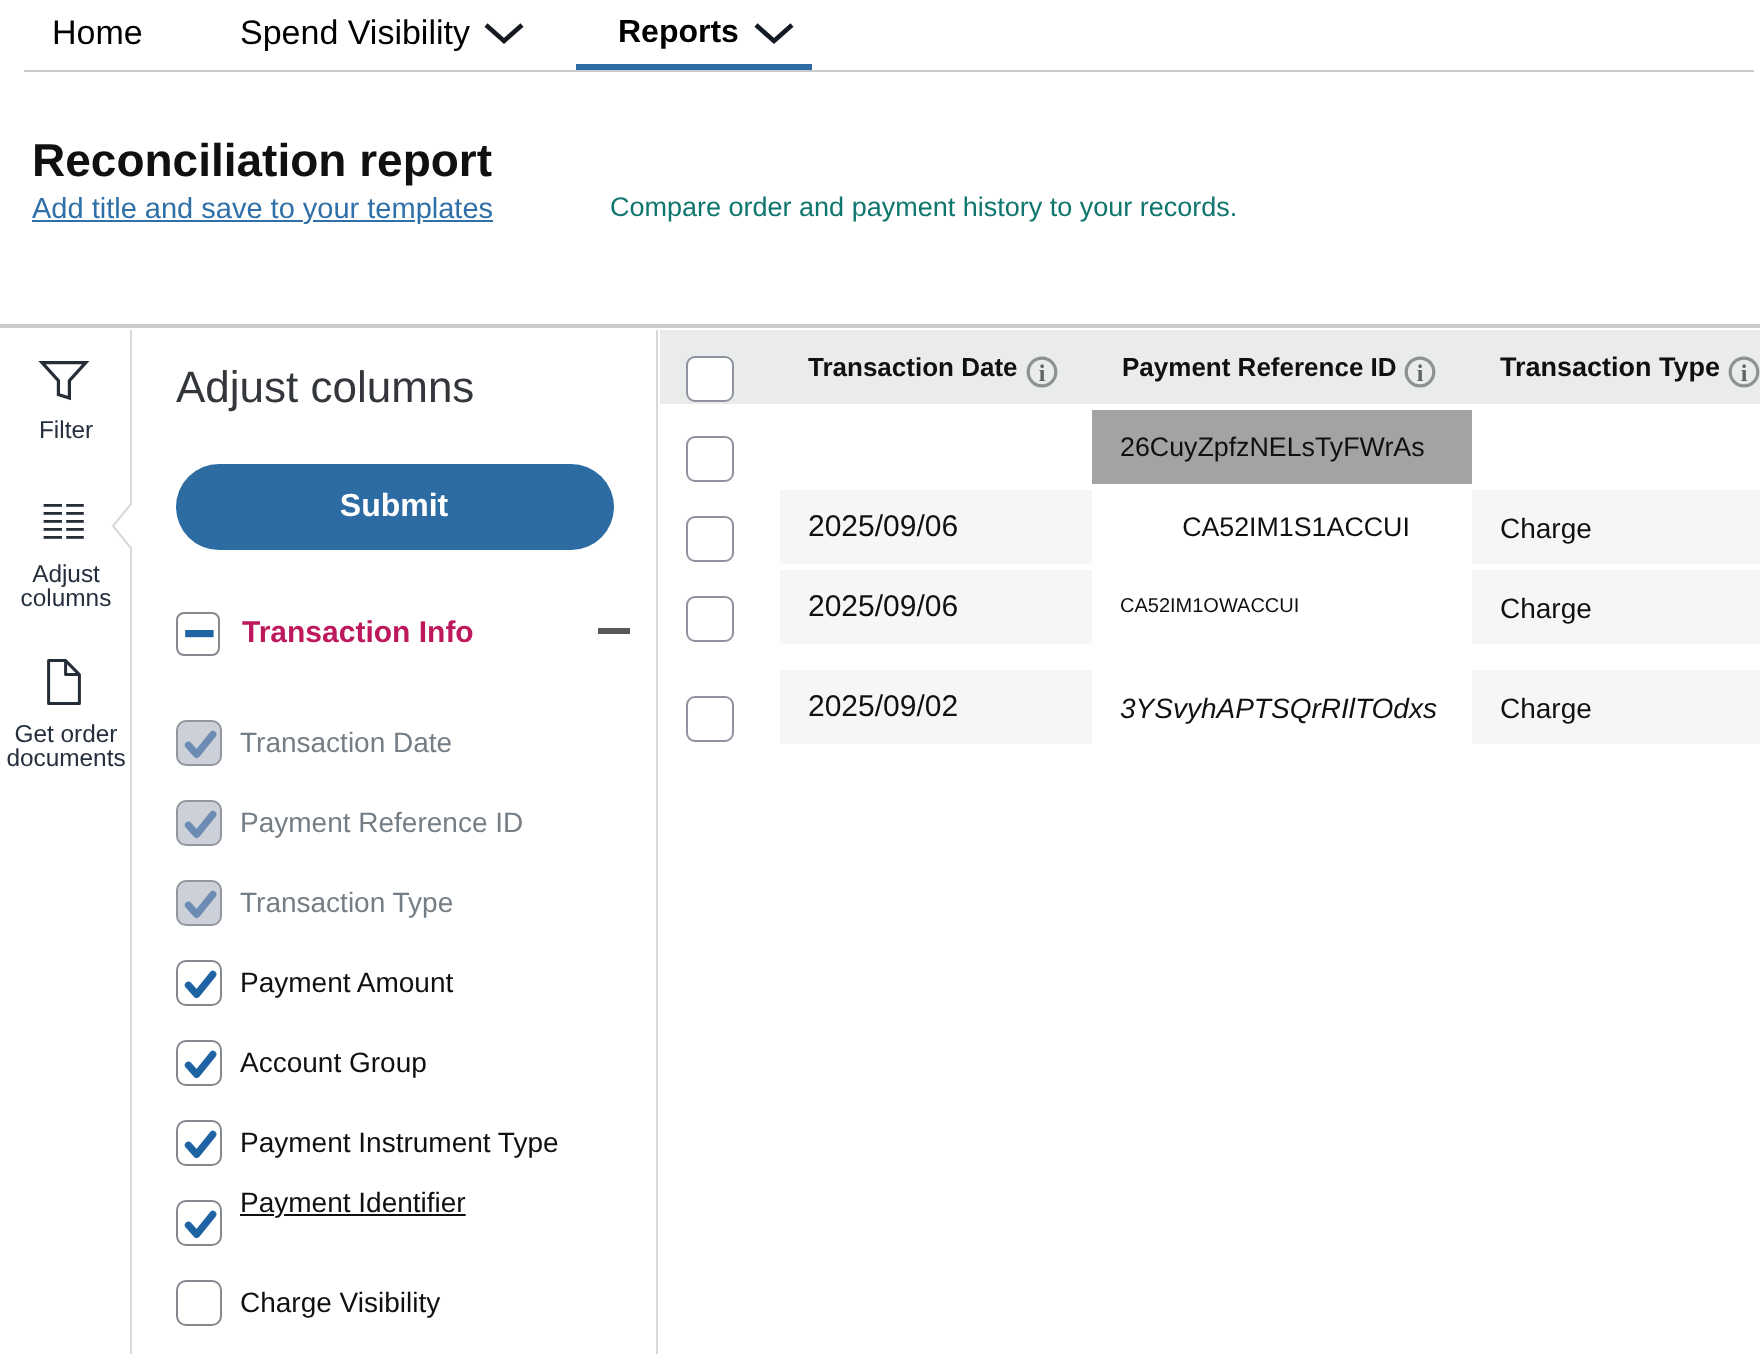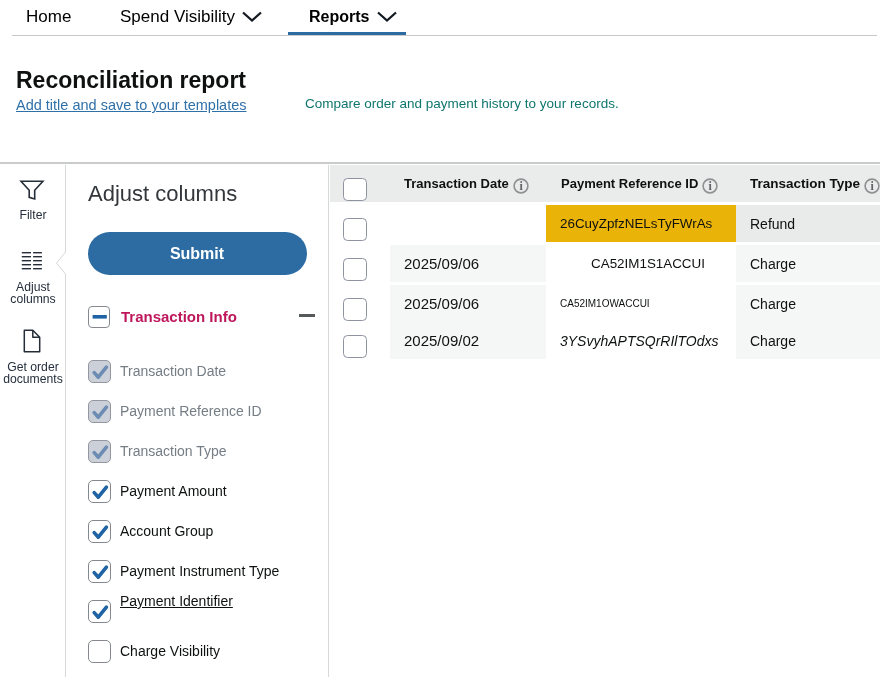--- a/index.html
+++ b/index.html
@@ -133,33 +133,32 @@
         <circle cx="8" cy="8" r="6.9" fill="none" stroke="#8e9192" stroke-width="1.6"></circle>
         <text x="8.1" y="12.3" font-family="Liberation Serif" font-size="12" font-weight="bold" fill="#5f6466" text-anchor="middle">i</text>
       </svg></div>
     <div class="th" style="left:420px;">Transaction Type<svg class="info" width="16" height="16" viewBox="0 0 16 16">
         <circle cx="8" cy="8" r="6.9" fill="none" stroke="#8e9192" stroke-width="1.6"></circle>
         <text x="8.1" y="12.3" font-family="Liberation Serif" font-size="12" font-weight="bold" fill="#5f6466" text-anchor="middle">i</text>
       </svg></div>
   </div>
   <div class="trow" style="top:205px;">
     <div class="tcb" style="top:12.5px;"></div>
-    <div class="td" style="left:216px; width:190px; background:#eab308; font-size:13.4px;">26CuyZpfzNELsTyFWrAs</div>
-    <div class="td" style="left:406px; width:144px; background:#e9eaea;">Refund</div>
+    <div class="td" style="left:216px; width:190px; background:#a3a3a3; font-size:13.4px;">26CuyZpfzNELsTyFWrAs</div>
   </div>
   <div class="trow" style="top:245px;">
     <div class="tcb" style="top:12.5px;"></div>
     <div class="td" style="left:60px; width:156px; background:#f5f6f6; font-size:15px;">2025/09/06</div>
     <div class="td" style="left:216px; width:190px; font-size:13.4px;text-align:center;">CA52IM1S1ACCUI</div>
     <div class="td" style="left:406px; width:144px; background:#f5f6f6;">Charge</div>
   </div>
   <div class="trow" style="top:285px;">
     <div class="tcb" style="top:12.5px;"></div>
     <div class="td" style="left:60px; width:156px; background:#f5f6f6; font-size:15px;">2025/09/06</div>
     <div class="td" style="left:216px; width:190px; font-size:10px;">CA52IM1OWACCUI</div>
     <div class="td" style="left:406px; width:144px; background:#f5f6f6;">Charge</div>
   </div>
-  <div class="trow" style="top:322px;">
+  <div class="trow" style="top:335px;">
     <div class="tcb" style="top:12.5px;"></div>
     <div class="td" style="left:60px; width:156px; background:#f5f6f6; font-size:15px;">2025/09/02</div>
     <div class="td" style="left:216px; width:190px; font-size:14px;font-style:italic;">3YSvyhAPTSQrRIlTOdxs</div>
     <div class="td" style="left:406px; width:144px; background:#f5f6f6;">Charge</div>
   </div>
 
 </body></html>

